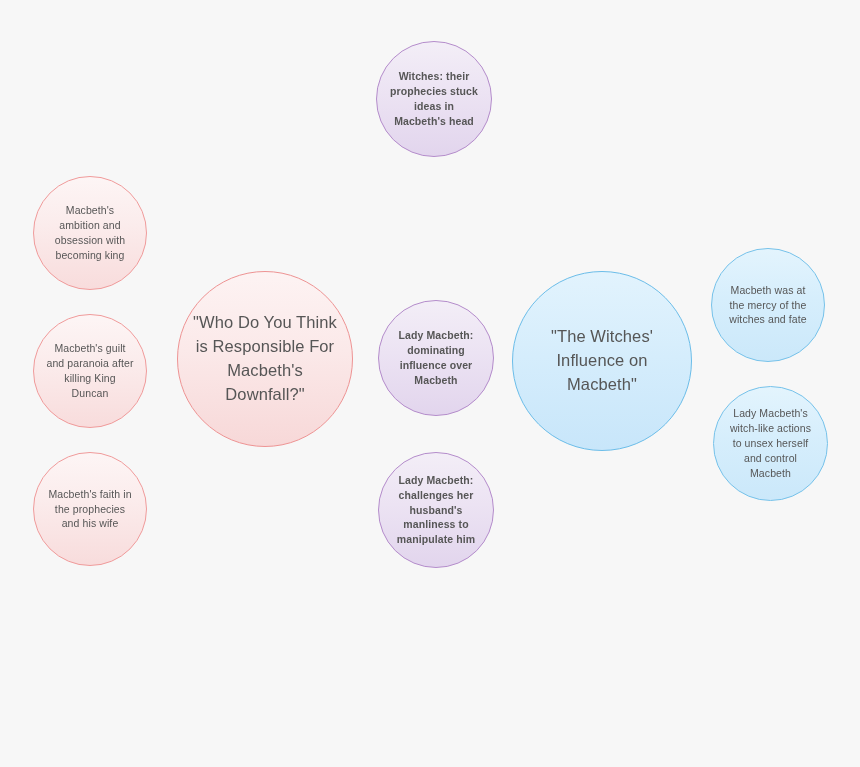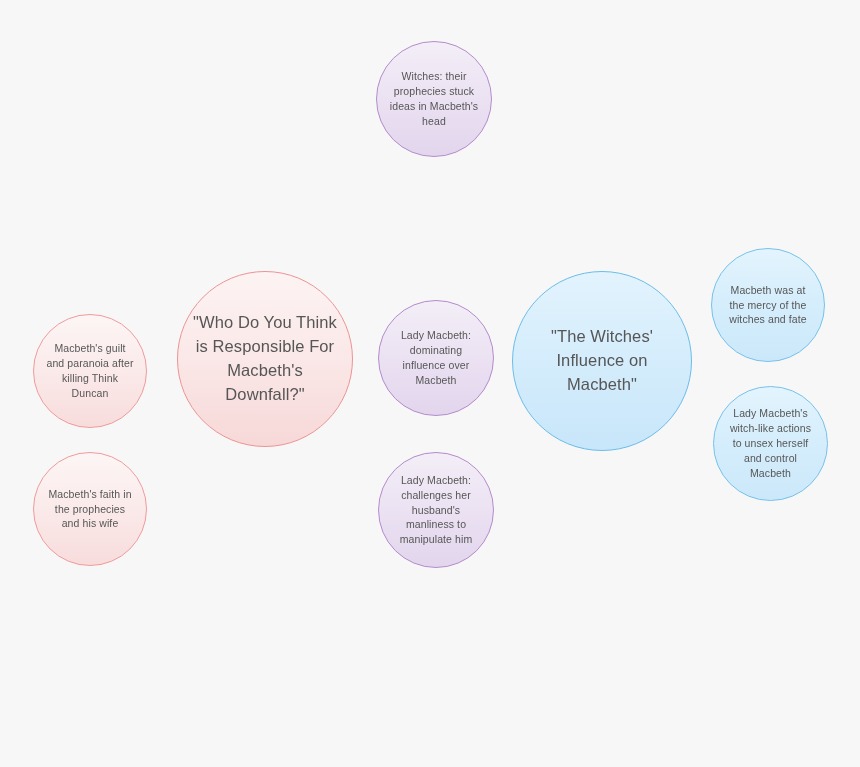--- a/index.html
+++ b/index.html
@@ -46,20 +46,21 @@
   }
   .node.pink-main {
     border: 1.5px solid #ee9393;
     background: linear-gradient(180deg, #fdf3f3 0%, #fbe9e9 45%, #f7d8d8 100%);
   }
 
   
   .node.purple {
     border: 1.4px solid #b48ccb;
     background: linear-gradient(180deg, #f3eef7 0%, #ece3f3 45%, #e2d5ed 100%);
+    font-weight: bold;
   }
 
   
   .node.blue {
     border: 1.4px solid #76c2ea;
     background: linear-gradient(180deg, #e3f4fd 0%, #d6eefc 45%, #cbe8fa 100%);
   }
   .node.blue-main {
     border: 1.5px solid #6bbde9;
     background: linear-gradient(180deg, #e2f3fd 0%, #d5edfc 48%, #c8e6fa 100%);
@@ -109,22 +110,25 @@
 <body style="background: rgb(247, 247, 247);">
 
 <div id="canvas">
 
   <div class="node pink center pink-main" style="left: 177px; top: 271px; width: 176px; height: 176px;">
       <div class="label">"Who Do You Think is Responsible For Macbeth's Downfall?"</div>
     </div>
     <div class="node blue center blue-main" style="left: 512px; top: 271px; width: 180px; height: 180px;">
       <div class="label">"The Witches' Influence on Macbeth"</div>
     </div>
+    <div class="node pink small" style="left: 33px; top: 176px; width: 114px; height: 114px;">
+      <div class="label">Macbeth's ambition and obsession with becoming king</div>
+    </div>
     <div class="node pink small" style="left: 33px; top: 314px; width: 114px; height: 114px;">
-      <div class="label">Macbeth's guilt and paranoia after killing Think Duncan</div>
+      <div class="label">Macbeth's guilt and paranoia after killing King Duncan</div>
     </div>
     <div class="node pink small" style="left: 33px; top: 452px; width: 114px; height: 114px; text-align: center;">
       <div class="label">Macbeth's faith in the prophecies and his wife</div>
     </div>
     <div class="node purple small" style="left: 376px; top: 41px; width: 116px; height: 116px;">
       <div class="label">Witches: their prophecies stuck ideas in Macbeth's head</div>
     </div>
     <div class="node purple small" style="left: 378px; top: 300px; width: 116px; height: 116px;">
       <div class="label">Lady Macbeth: dominating influence over Macbeth</div>
     </div>

